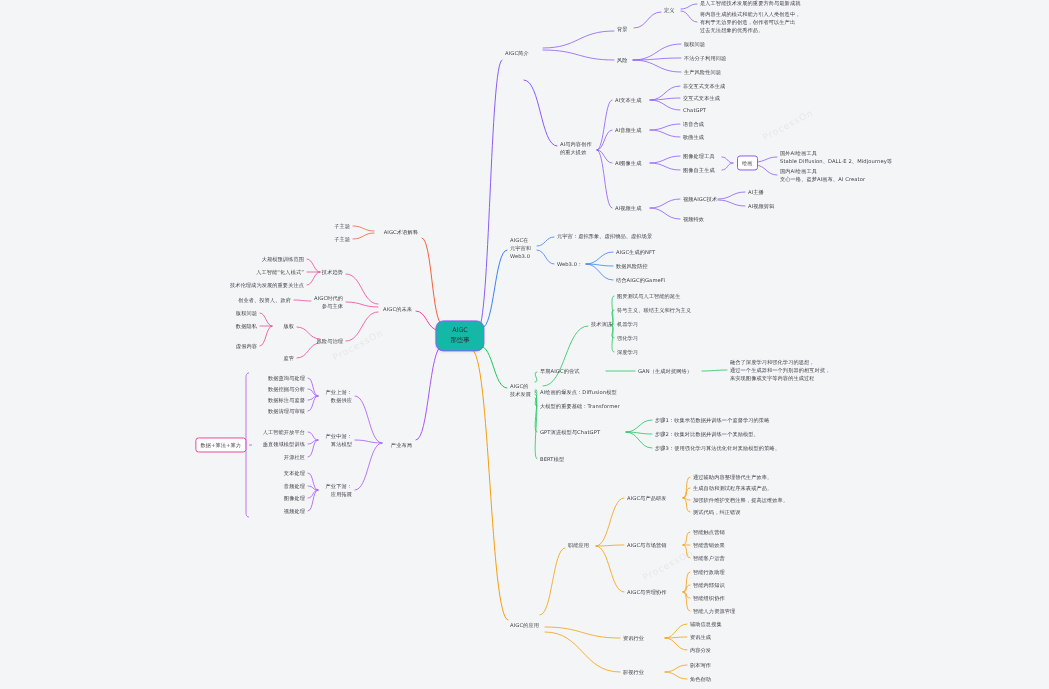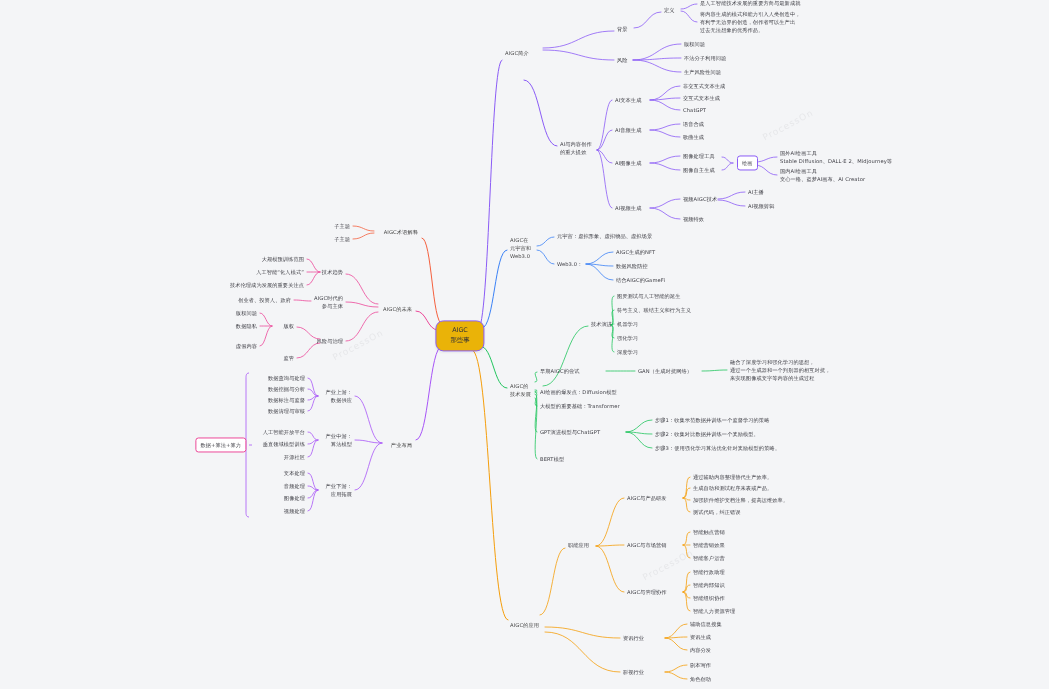--- a/index.html
+++ b/index.html
@@ -19,21 +19,21 @@
     white-space:pre-line;
     letter-spacing:.1px;
   }
   
   .n-l{transform:translateY(-50%);}              
   .n-r{transform:translate(-100%,-50%);text-align:right;}
 
   .root{
     position:absolute;
     transform:translate(-50%,-50%);
-    background:#eab308;
+    background:#14b8a6;
     border:1.1px solid #8b5cf6;
     border-radius:8px;
     padding:5px 14px;
     text-align:center;
     font-size:6.4px;
     line-height:1.5;
     color:#2f2f38;
     white-space:pre-line;
     box-shadow:0 1px 2px rgba(0,0,0,.05);
   }

